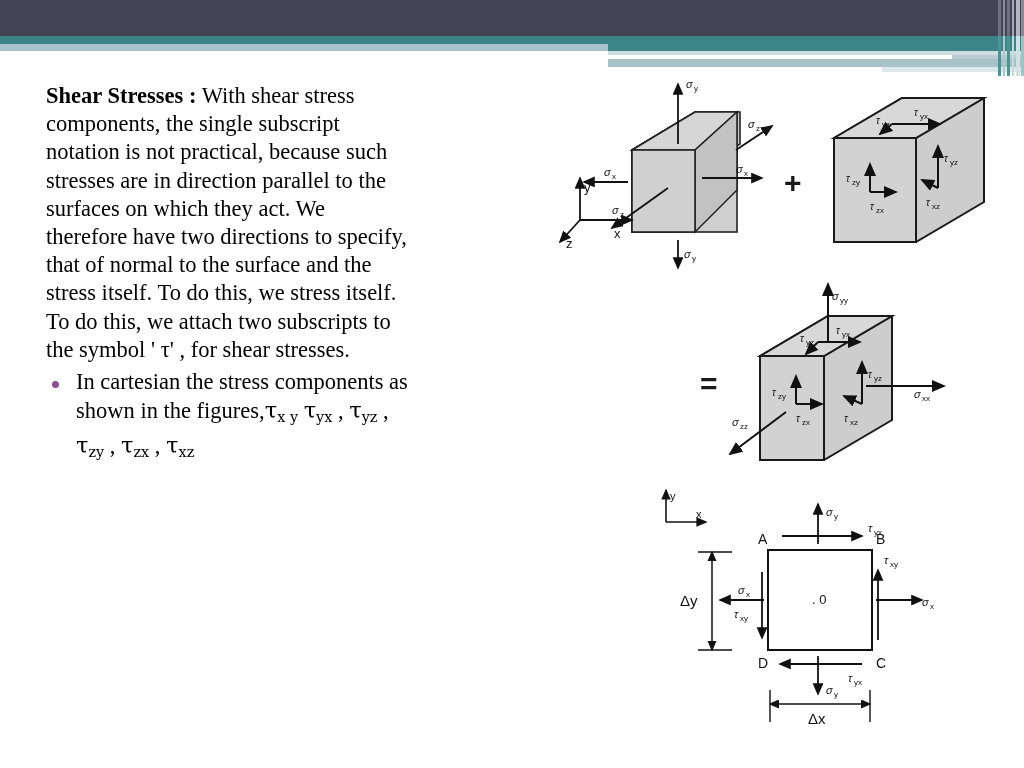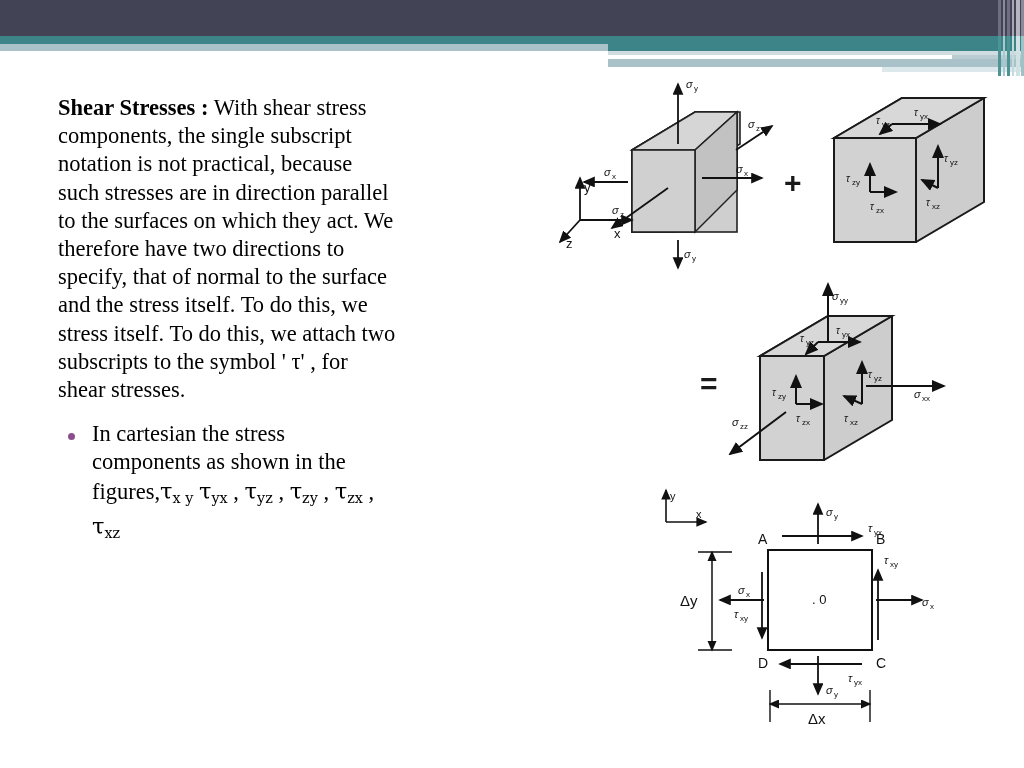--- a/index.html
+++ b/index.html
@@ -25,24 +25,24 @@
   #band-pale-strip{left:608px;top:67px;width:274px;height:5px;background:#ffffff;}
   #band-pale-strip2{left:882px;top:67px;width:142px;height:5px;background:#dce8eb;}
 
   
   .vstripe{position:absolute;top:0;height:76px;}
   
   #text-column{
     position:absolute;left:42px;top:78px;width:372px;
     font-size:22.5px;line-height:28.2px;color:#000000;
   }
-  #para-shear{margin:16px;text-indent:0;}
+  #para-shear{margin:4px;text-indent:0;}
   #para-shear .lead{font-weight:bold;}
   #bullet-item{
-    position:relative;margin:16px;padding-left:34px;margin-top:1px;
+    position:relative;margin:0;padding-left:34px;margin-top:1px;
   }
   #bullet-dot{
     position:absolute;left:10px;top:13px;
     width:7px;height:7px;border-radius:50%;
     background:#8c4f8c;
   }
   sub{font-size:0.64em;vertical-align:-0.28em;}
   .tau{font-family:"DejaVu Serif", serif;}
 
   

